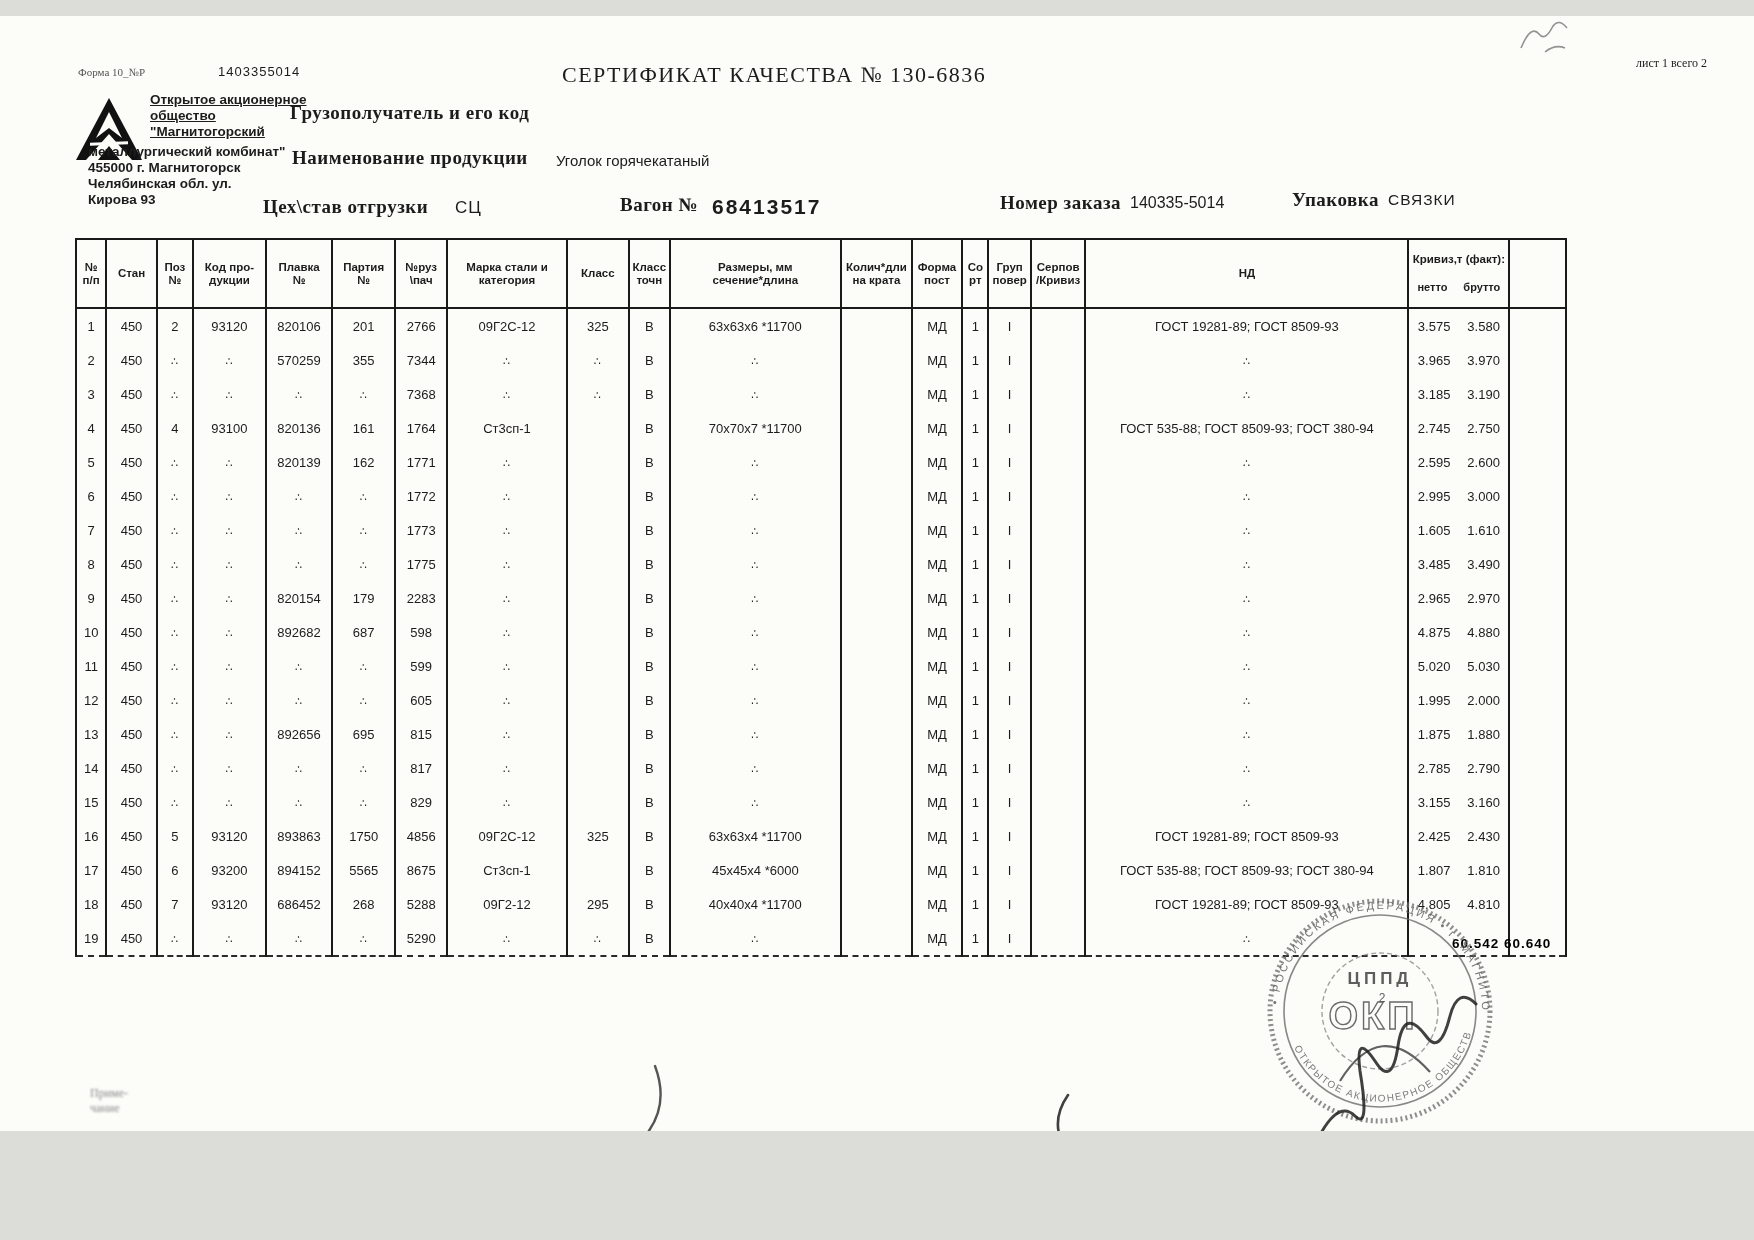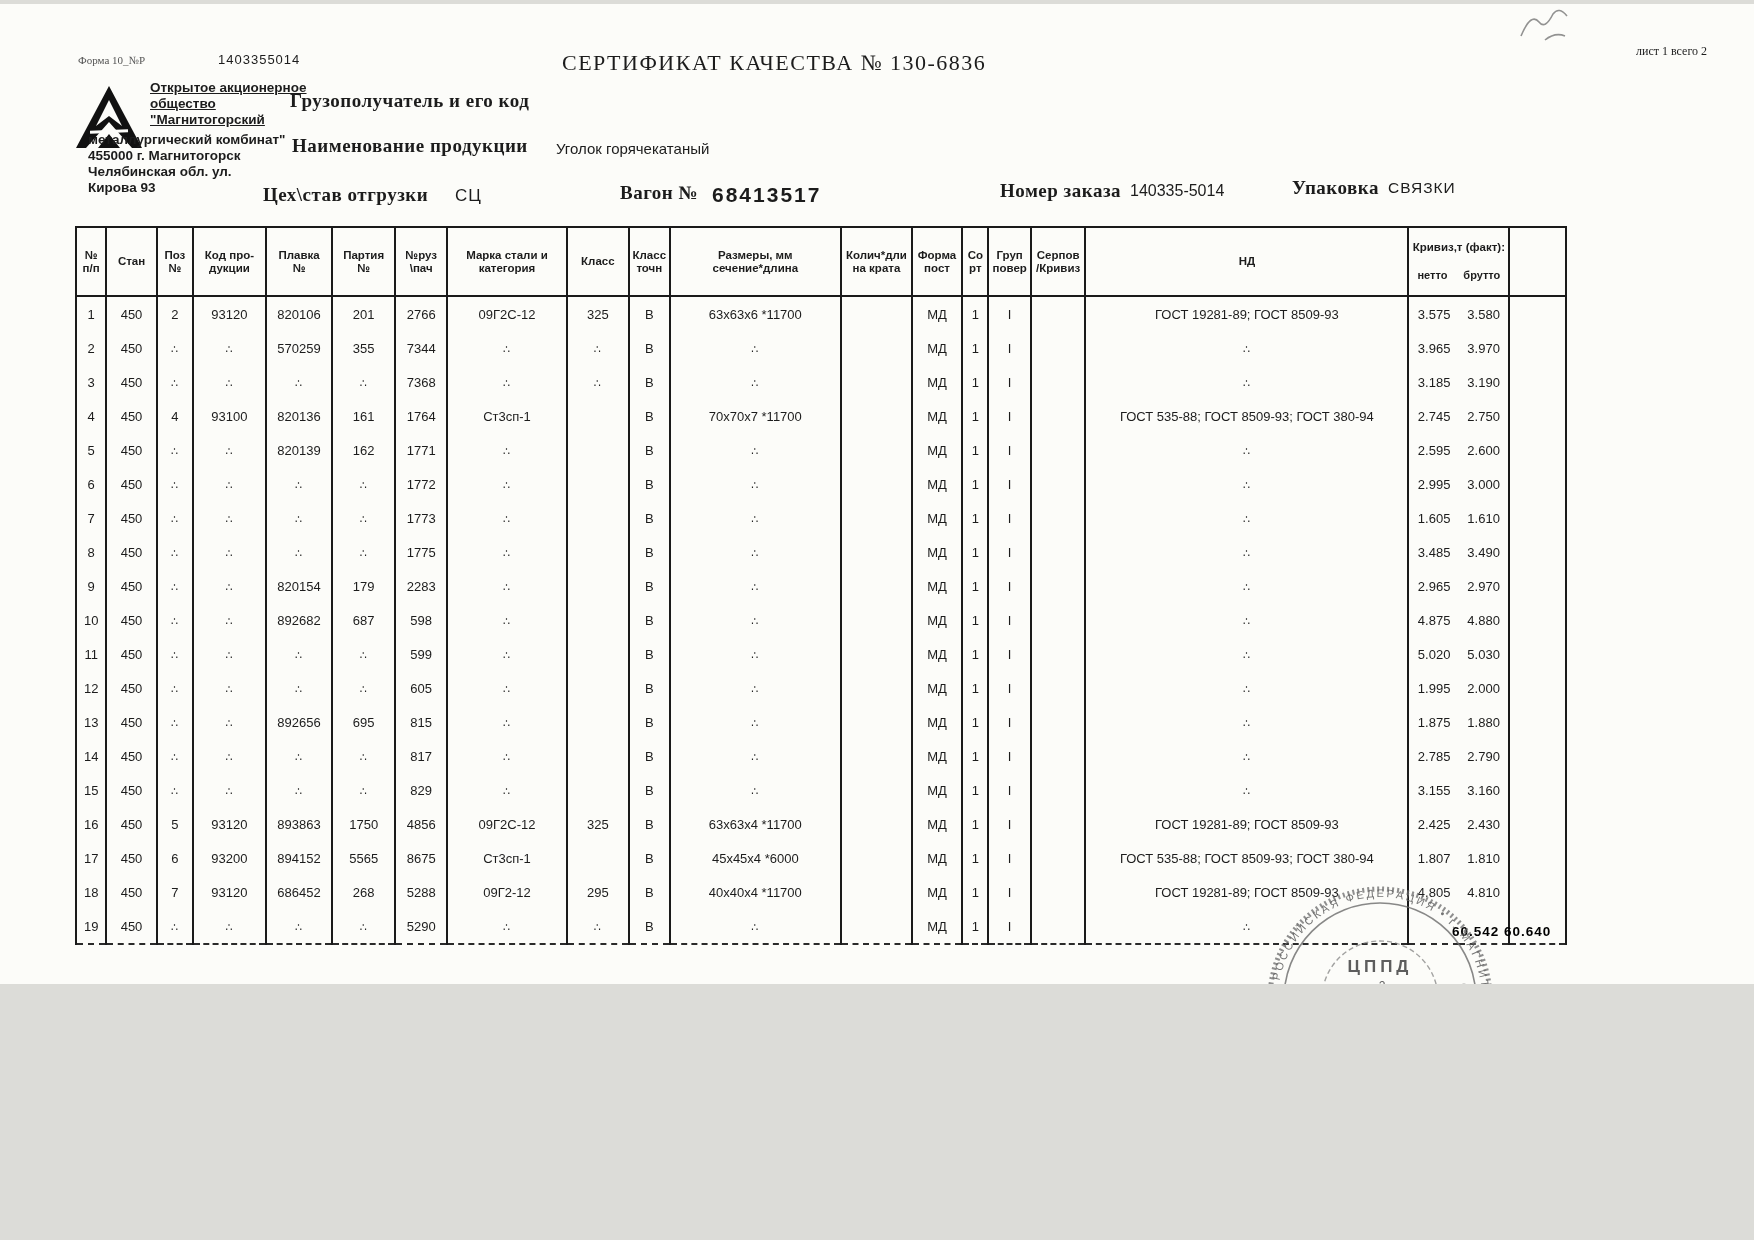--- a/index.html
+++ b/index.html
@@ -1,17 +1,17 @@
 <!DOCTYPE html>
 <html><head>
 <meta charset="utf-8">
 <style>
   html,body{margin:0;padding:0;background:#dcdcd8;}
   .page{
-    position:relative; width:1754px; height:980px; margin:4px auto;
+    position:relative; width:1754px; height:1115px; margin:16px auto;
     background:#fcfcf9; overflow:hidden; color:#1c1c1c;
     font-family:"Liberation Sans", sans-serif;
   }
   .serif{font-family:"Liberation Serif", serif;}
   .abs{position:absolute;}
   .faint{color:#6f6f6f; filter:blur(.4px);font-style:italic;}
   .blurry{color:#8a8a8a; filter:blur(.9px);}
   .scan{filter:blur(.2px);}
 
   

